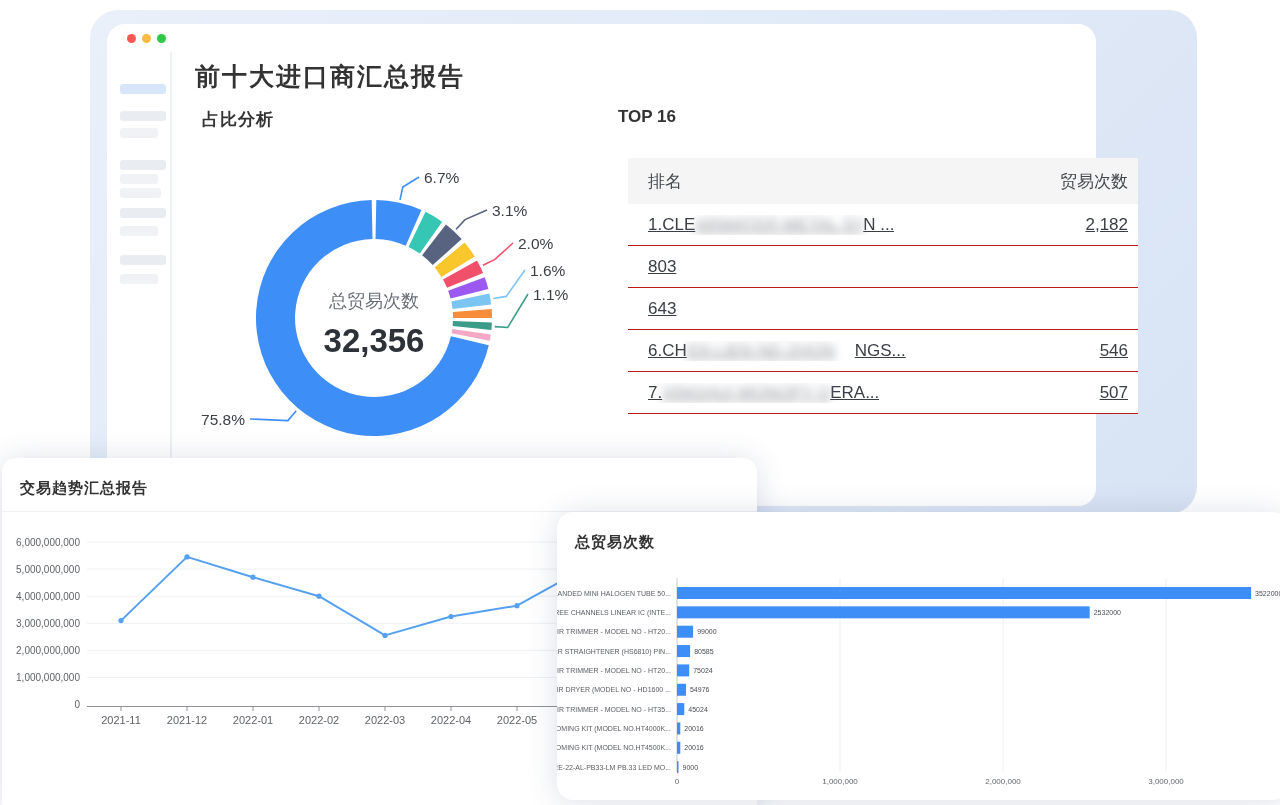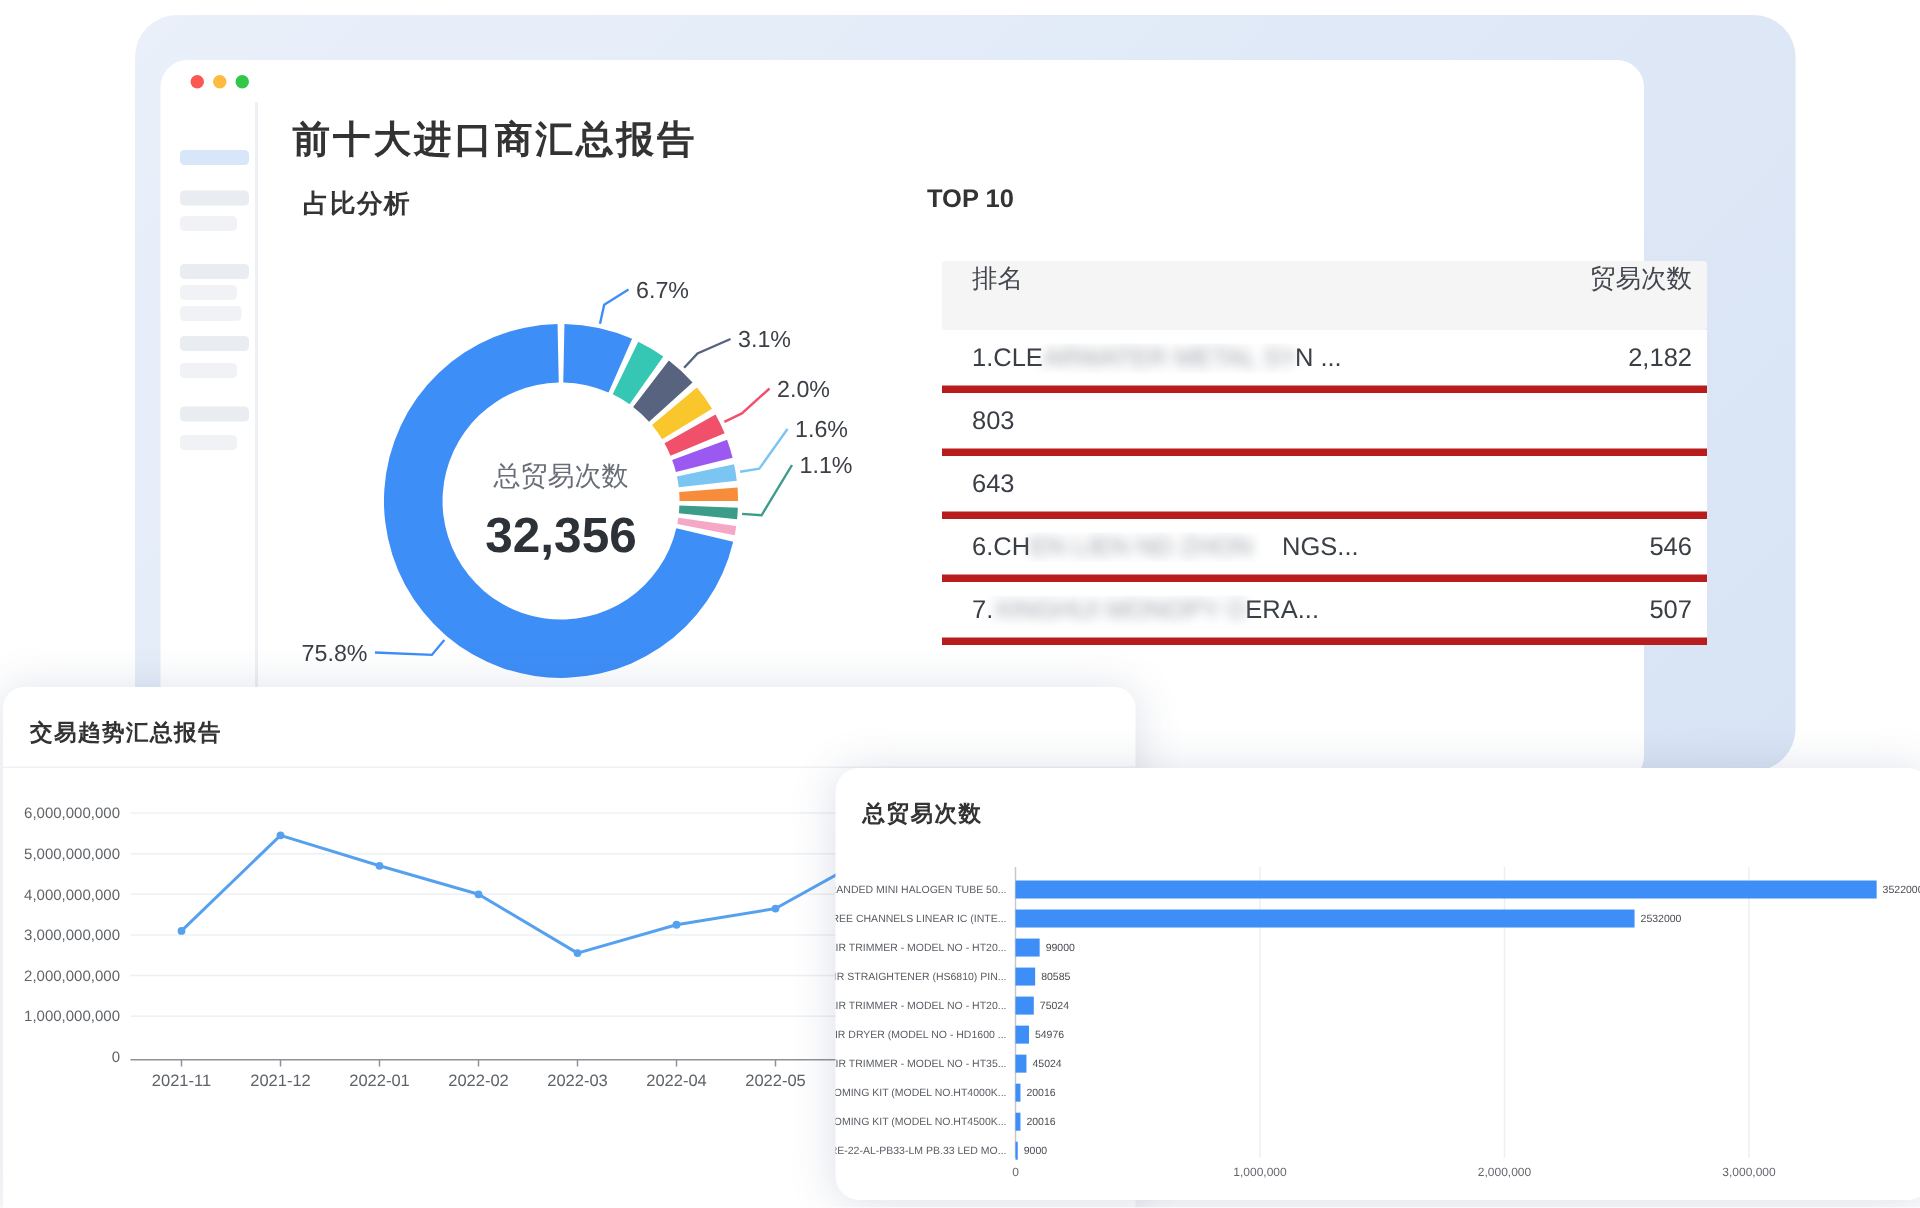--- a/index.html
+++ b/index.html
@@ -2,41 +2,41 @@
 <html><head>
 <meta charset="utf-8">
 <style>
   html,body{margin:0;padding:0;}
   body{width:1280px;height:805px;overflow:hidden;background:#fff;
        font-family:"Liberation Sans","DejaVu Sans",sans-serif;position:relative;}
 
   
   .frame{position:absolute;left:90px;top:10px;width:1107px;height:504px;border-radius:28px;
          background:linear-gradient(135deg,#eaf0fa 0%,#dfe9f7 55%,#d8e3f4 100%);z-index:1;}
-  .card{position:absolute;left:17px;top:14px;width:989px;height:482px;border-radius:18px;background:#fff;margin-top:16px;}
+  .card{position:absolute;left:17px;top:14px;width:989px;height:482px;border-radius:18px;background:#fff;}
   .dots{position:absolute;left:20px;top:10px;display:flex;gap:6px;}
   .dot{width:9px;height:9px;border-radius:50%;}
   .skel{position:absolute;left:13px;height:10px;border-radius:3px;}
   .side-divider{position:absolute;left:63px;top:28px;width:2px;height:450px;background:#edf0f4;}
   .main-title{position:absolute;left:88px;top:36px;font-size:25px;font-weight:700;color:#333;letter-spacing:2px;}
   .sec-title{position:absolute;font-size:17px;font-weight:700;color:#333;letter-spacing:1px;}
 
   
   .donut-svg{position:absolute;left:73px;top:126px;}
   .donut-label{font-size:15.5px;fill:#3b3f46;}
   .donut-center-label{font-size:18px;fill:#696e76;}
   .donut-center-value{font-size:33px;font-weight:600;fill:#2d3138;}
 
   
   .top10{position:absolute;left:521px;top:134px;width:510px;}
-  .t-head{display:flex;justify-content:space-between;height:46px;background:#f5f5f6;
+  .t-head{display:flex;justify-content:space-between;align-items:center;height:46px;background:#f5f5f6;
           border-radius:2px;padding:0 10px 0 20px;box-sizing:border-box;font-size:17px;color:#43474d;}
   .t-row{display:flex;justify-content:space-between;align-items:center;height:42px;
-         border-bottom:5px solid #b91c1c;font-size:17px;color:#3a3e45;
-         padding:0 10px 0 20px;box-sizing:border-box;background:#fff;}
+         border-bottom:1px solid #b91c1c;font-size:17px;color:#3a3e45;
+         padding:0 10px 0 20px;box-sizing:border-box;background:#fff;text-decoration:underline;}
   .t-name{display:flex;align-items:center;white-space:nowrap;overflow:hidden;}
   .t-blur{filter:blur(4px);color:#999fa7;flex:0 0 168px;width:168px;overflow:hidden;white-space:nowrap;}
   .t-val{font-variant-numeric:tabular-nums;}
 
   
   .win-trend{position:absolute;left:2px;top:458px;width:755px;height:352px;background:#fff;
              border-radius:14px 14px 0 0;box-shadow:0 2px 30px rgba(60,80,120,.18);z-index:2;}
   .win-title{position:absolute;left:18px;top:21px;font-size:15px;font-weight:700;color:#333;letter-spacing:1px;}
   .trend-divider{position:absolute;left:0;top:53px;width:100%;height:1px;background:#f0f1f4;}
   .trend-svg{position:absolute;left:0;top:60px;}
@@ -71,21 +71,21 @@
         <div class="skel" style="top: 164px; width: 41px; background: rgb(240, 242, 245);"></div>
         <div class="skel" style="top: 184px; width: 46px; background: rgb(233, 236, 240);"></div>
         <div class="skel" style="top: 202px; width: 38px; background: rgb(240, 242, 245);"></div>
         <div class="skel" style="top: 231px; width: 46px; background: rgb(233, 236, 240);"></div>
         <div class="skel" style="top: 250px; width: 38px; background: rgb(240, 242, 245);"></div>
       </div>
     <div class="side-divider"></div>
 
     <div class="main-title">前十大进口商汇总报告</div>
     <div class="sec-title" style="left:95px;top:84px;">占比分析</div>
-    <div class="sec-title" style="left:511px;top:83px;letter-spacing:0;">TOP 10</div>
+    <div class="sec-title" style="left:511px;top:83px;letter-spacing:0;">TOP 16</div>
 
     <svg id="donut-svg" class="donut-svg" width="420" height="330">
 
     <path d="M196.3,50.0 A118 118 0 0 1 241.4,59.9 L225.7,95.7 A79 79 0 0 0 195.5,89.0 Z" fill="#3E8EF7"></path>
         <polyline points="220.0,49.8 222.8,37.1 239,27" fill="none" stroke="#3E8EF7" stroke-width="1.6"></polyline>
         <text x="244" y="32.5" text-anchor="start" class="donut-label">6.7%</text>
         <path d="M245.5,61.8 A118 118 0 0 1 262.2,71.7 L239.7,103.5 A79 79 0 0 0 228.5,96.9 Z" fill="#35C6B4"></path>
         <path d="M265.9,74.4 A118 118 0 0 1 281.7,89.0 L252.7,115.1 A79 79 0 0 0 242.1,105.3 Z" fill="#57637F"></path>
         <polyline points="276.1,79.2 285.0,69.6 307,60" fill="none" stroke="#57637F" stroke-width="1.6"></polyline>
         <text x="312" y="65.5" text-anchor="start" class="donut-label">3.1%</text>

